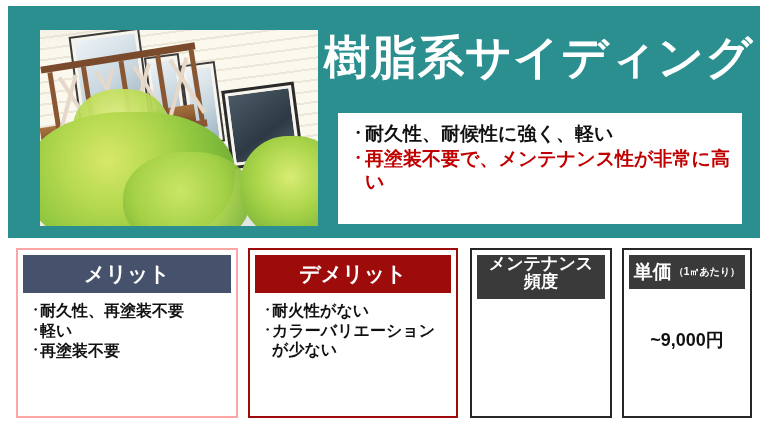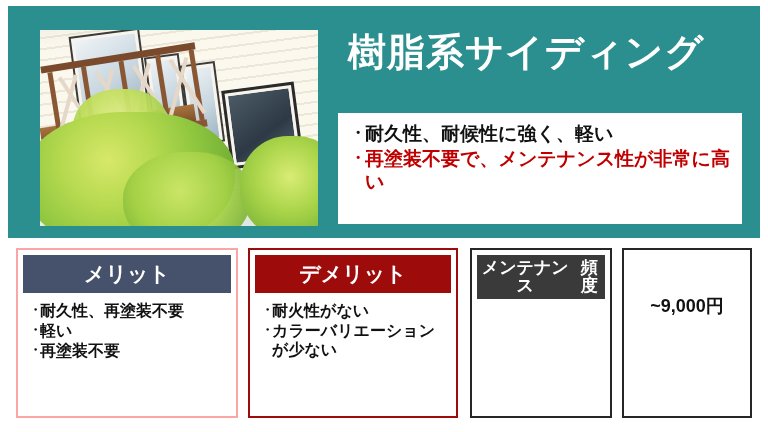--- a/index.html
+++ b/index.html
@@ -132,25 +132,25 @@
     background: radial-gradient(circle at 45% 40%, #cfe86b 0%, #a5d246 50%, #639f2e 100%); opacity:.92; }
   .ph-branch {
     position: absolute;
     background: #4a3b22;
     opacity: .75;
   }
 
   
   .title {
     position: absolute;
-    left: 348px;
+    left: 324px;
     top: 32px;
     width: 400px;
     color: #ffffff;
-    font-size: 38px;
+    font-size: 46px;
     font-weight: bold;
     letter-spacing: 1px;
     line-height: 1.1;
     white-space: nowrap;
   }
 
   
   .bullets-box {
     position: absolute;
     left: 338px;
@@ -219,21 +219,21 @@
     border: 2px solid #9e0b0b;
   }
   .card-demerit .head { background: #9e0b0b; }
   .card-maint {
     left: 470px; width: 142px; height: 170px;
     border: 2px solid #262626;
   }
   .card-maint .head {
     background: #3a3a3a;
     font-size: 17px;
-    flex-direction: row;
+    flex-direction: column;
     justify-content: flex-start;
     height: 44px;
   }
   .card-price {
     left: 622px; width: 130px; height: 170px;
     border: 2px solid #262626;
   }
   .card-price .head {
     background: #3a3a3a;
     font-size: 19px;
@@ -362,19 +362,23 @@
     </div>
 
     <div class="card card-maint">
       <div class="head">
         <span>メンテナンス</span>
         <span>頻度</span>
       </div>
     </div>
 
     <div class="card card-price">
+      <div class="head">
+        <span>単価</span>
+        <span class="sub">（1㎡あたり）</span>
+      </div>
       <div class="center-val price">
         <span class="ln">~9,000円</span>
       </div>
     </div>
 
   </div>
 </div>
 
 </body></html>

